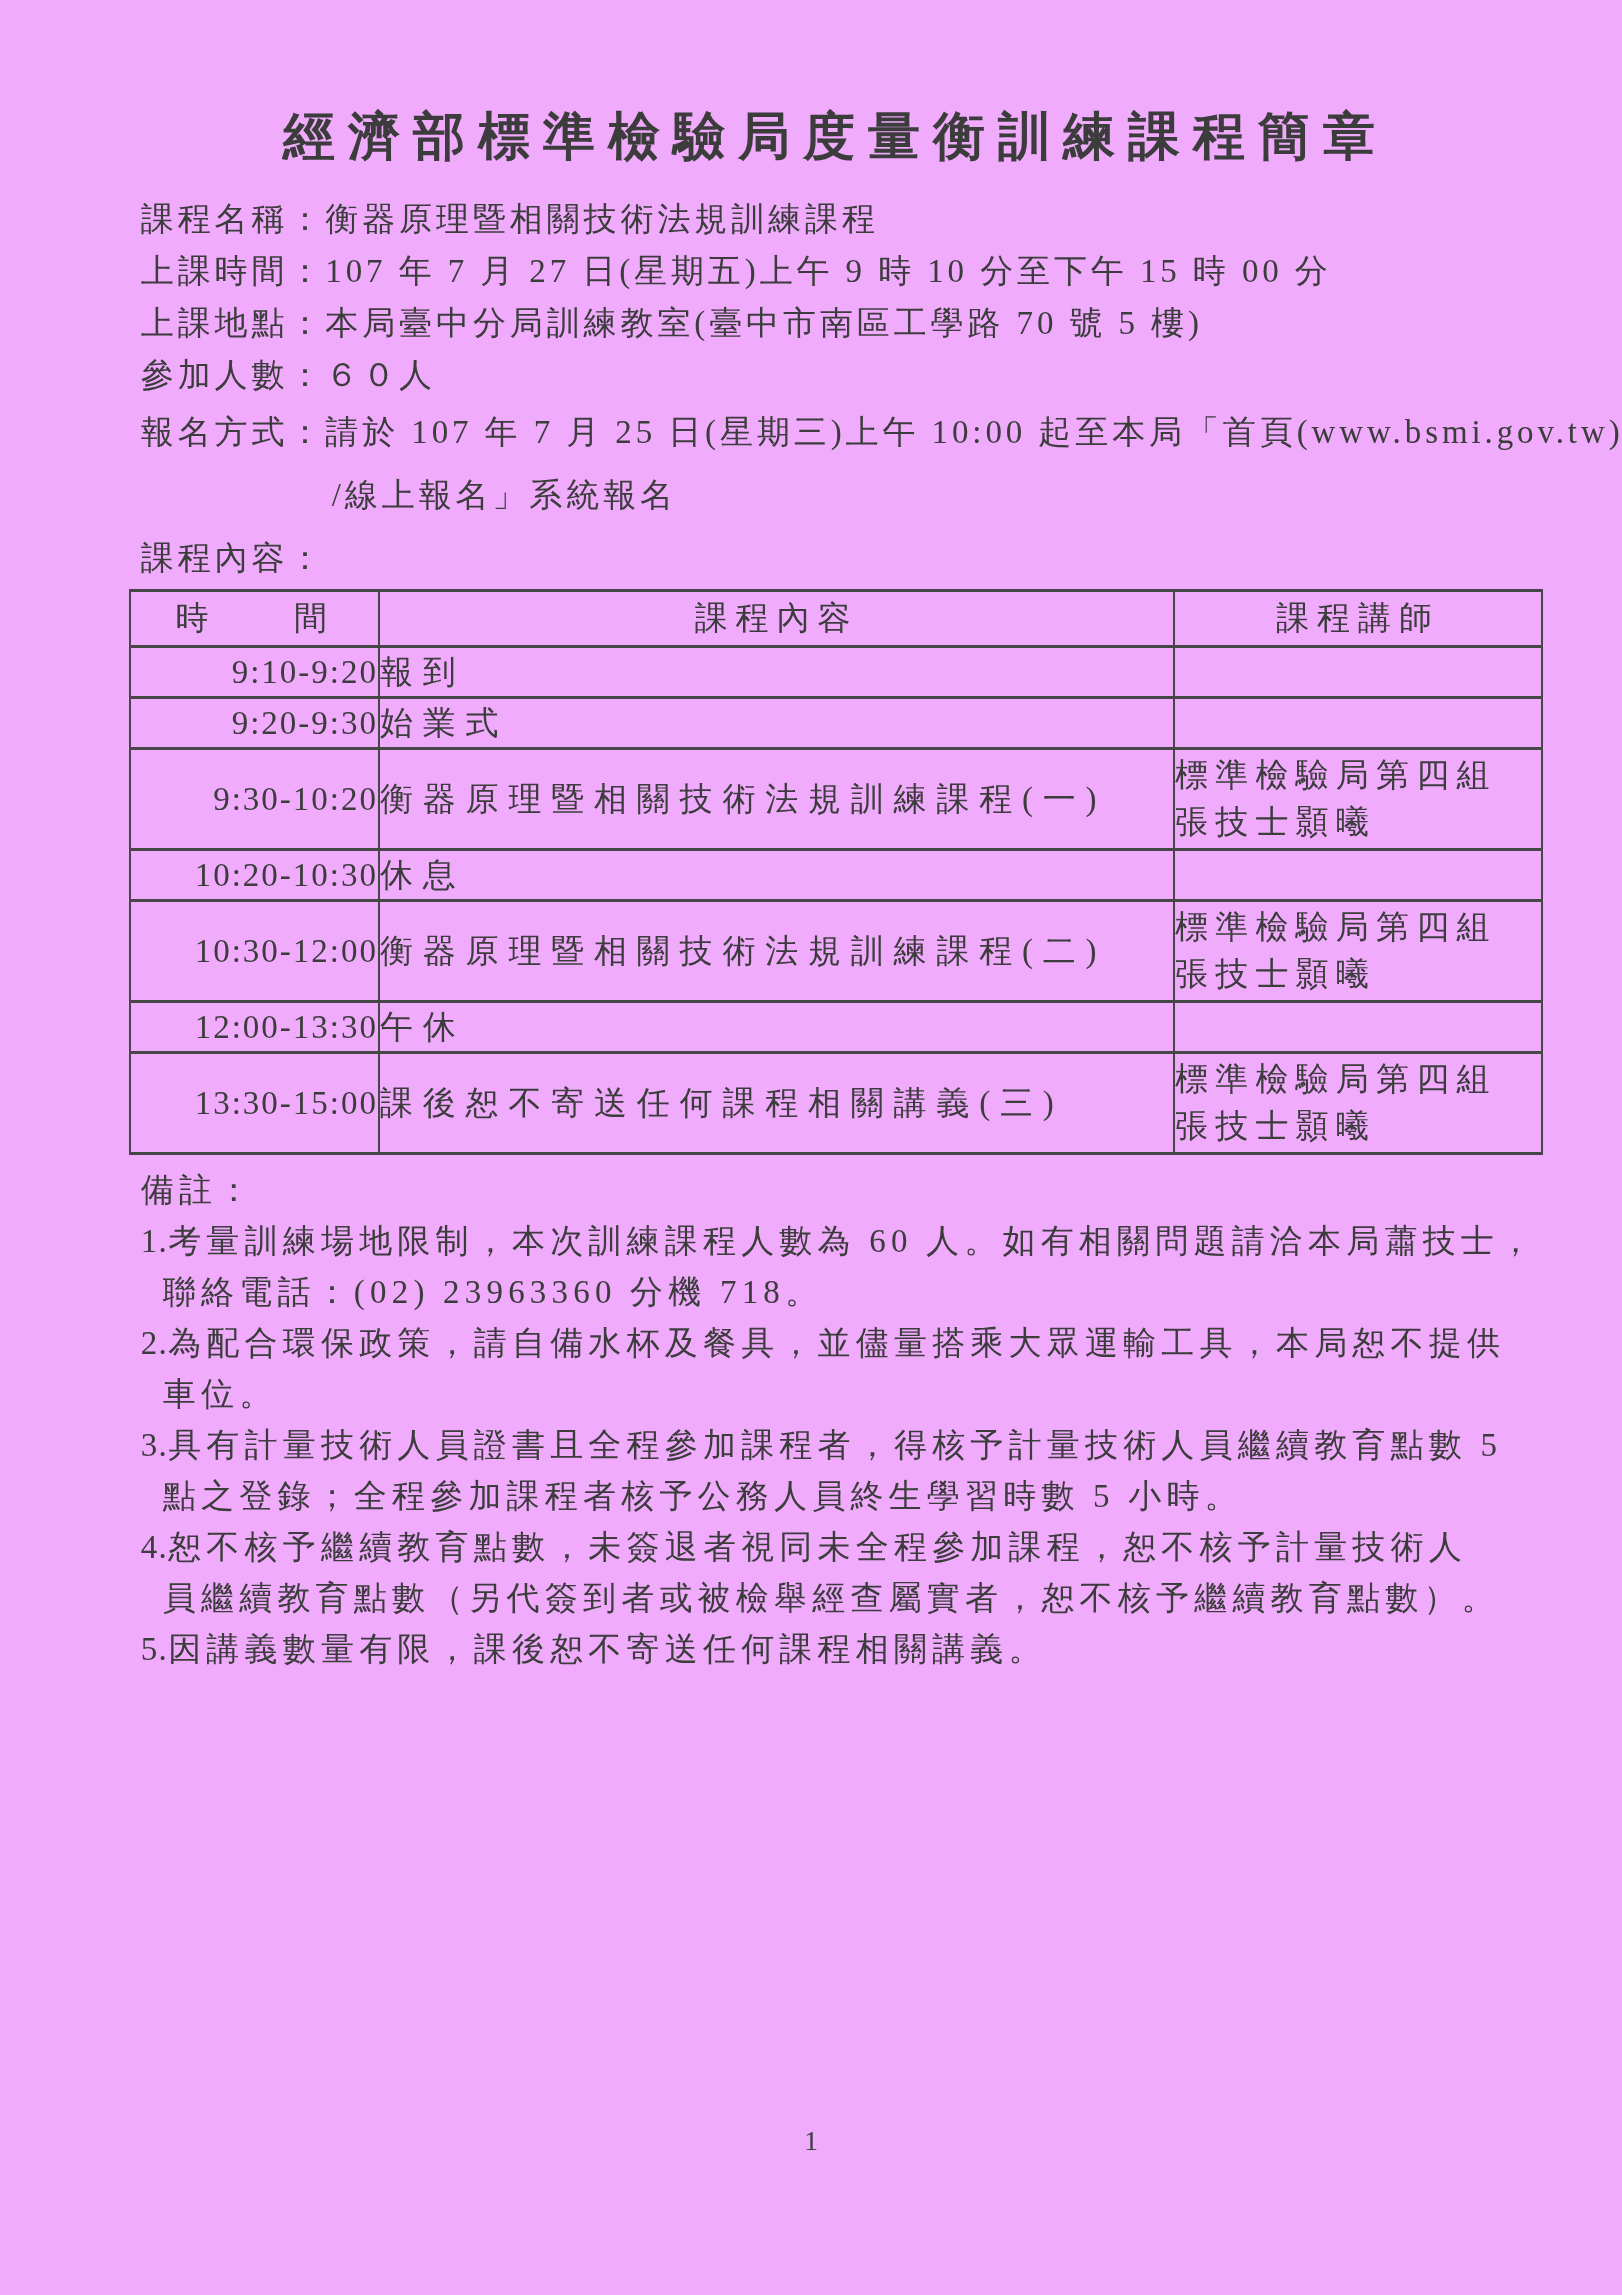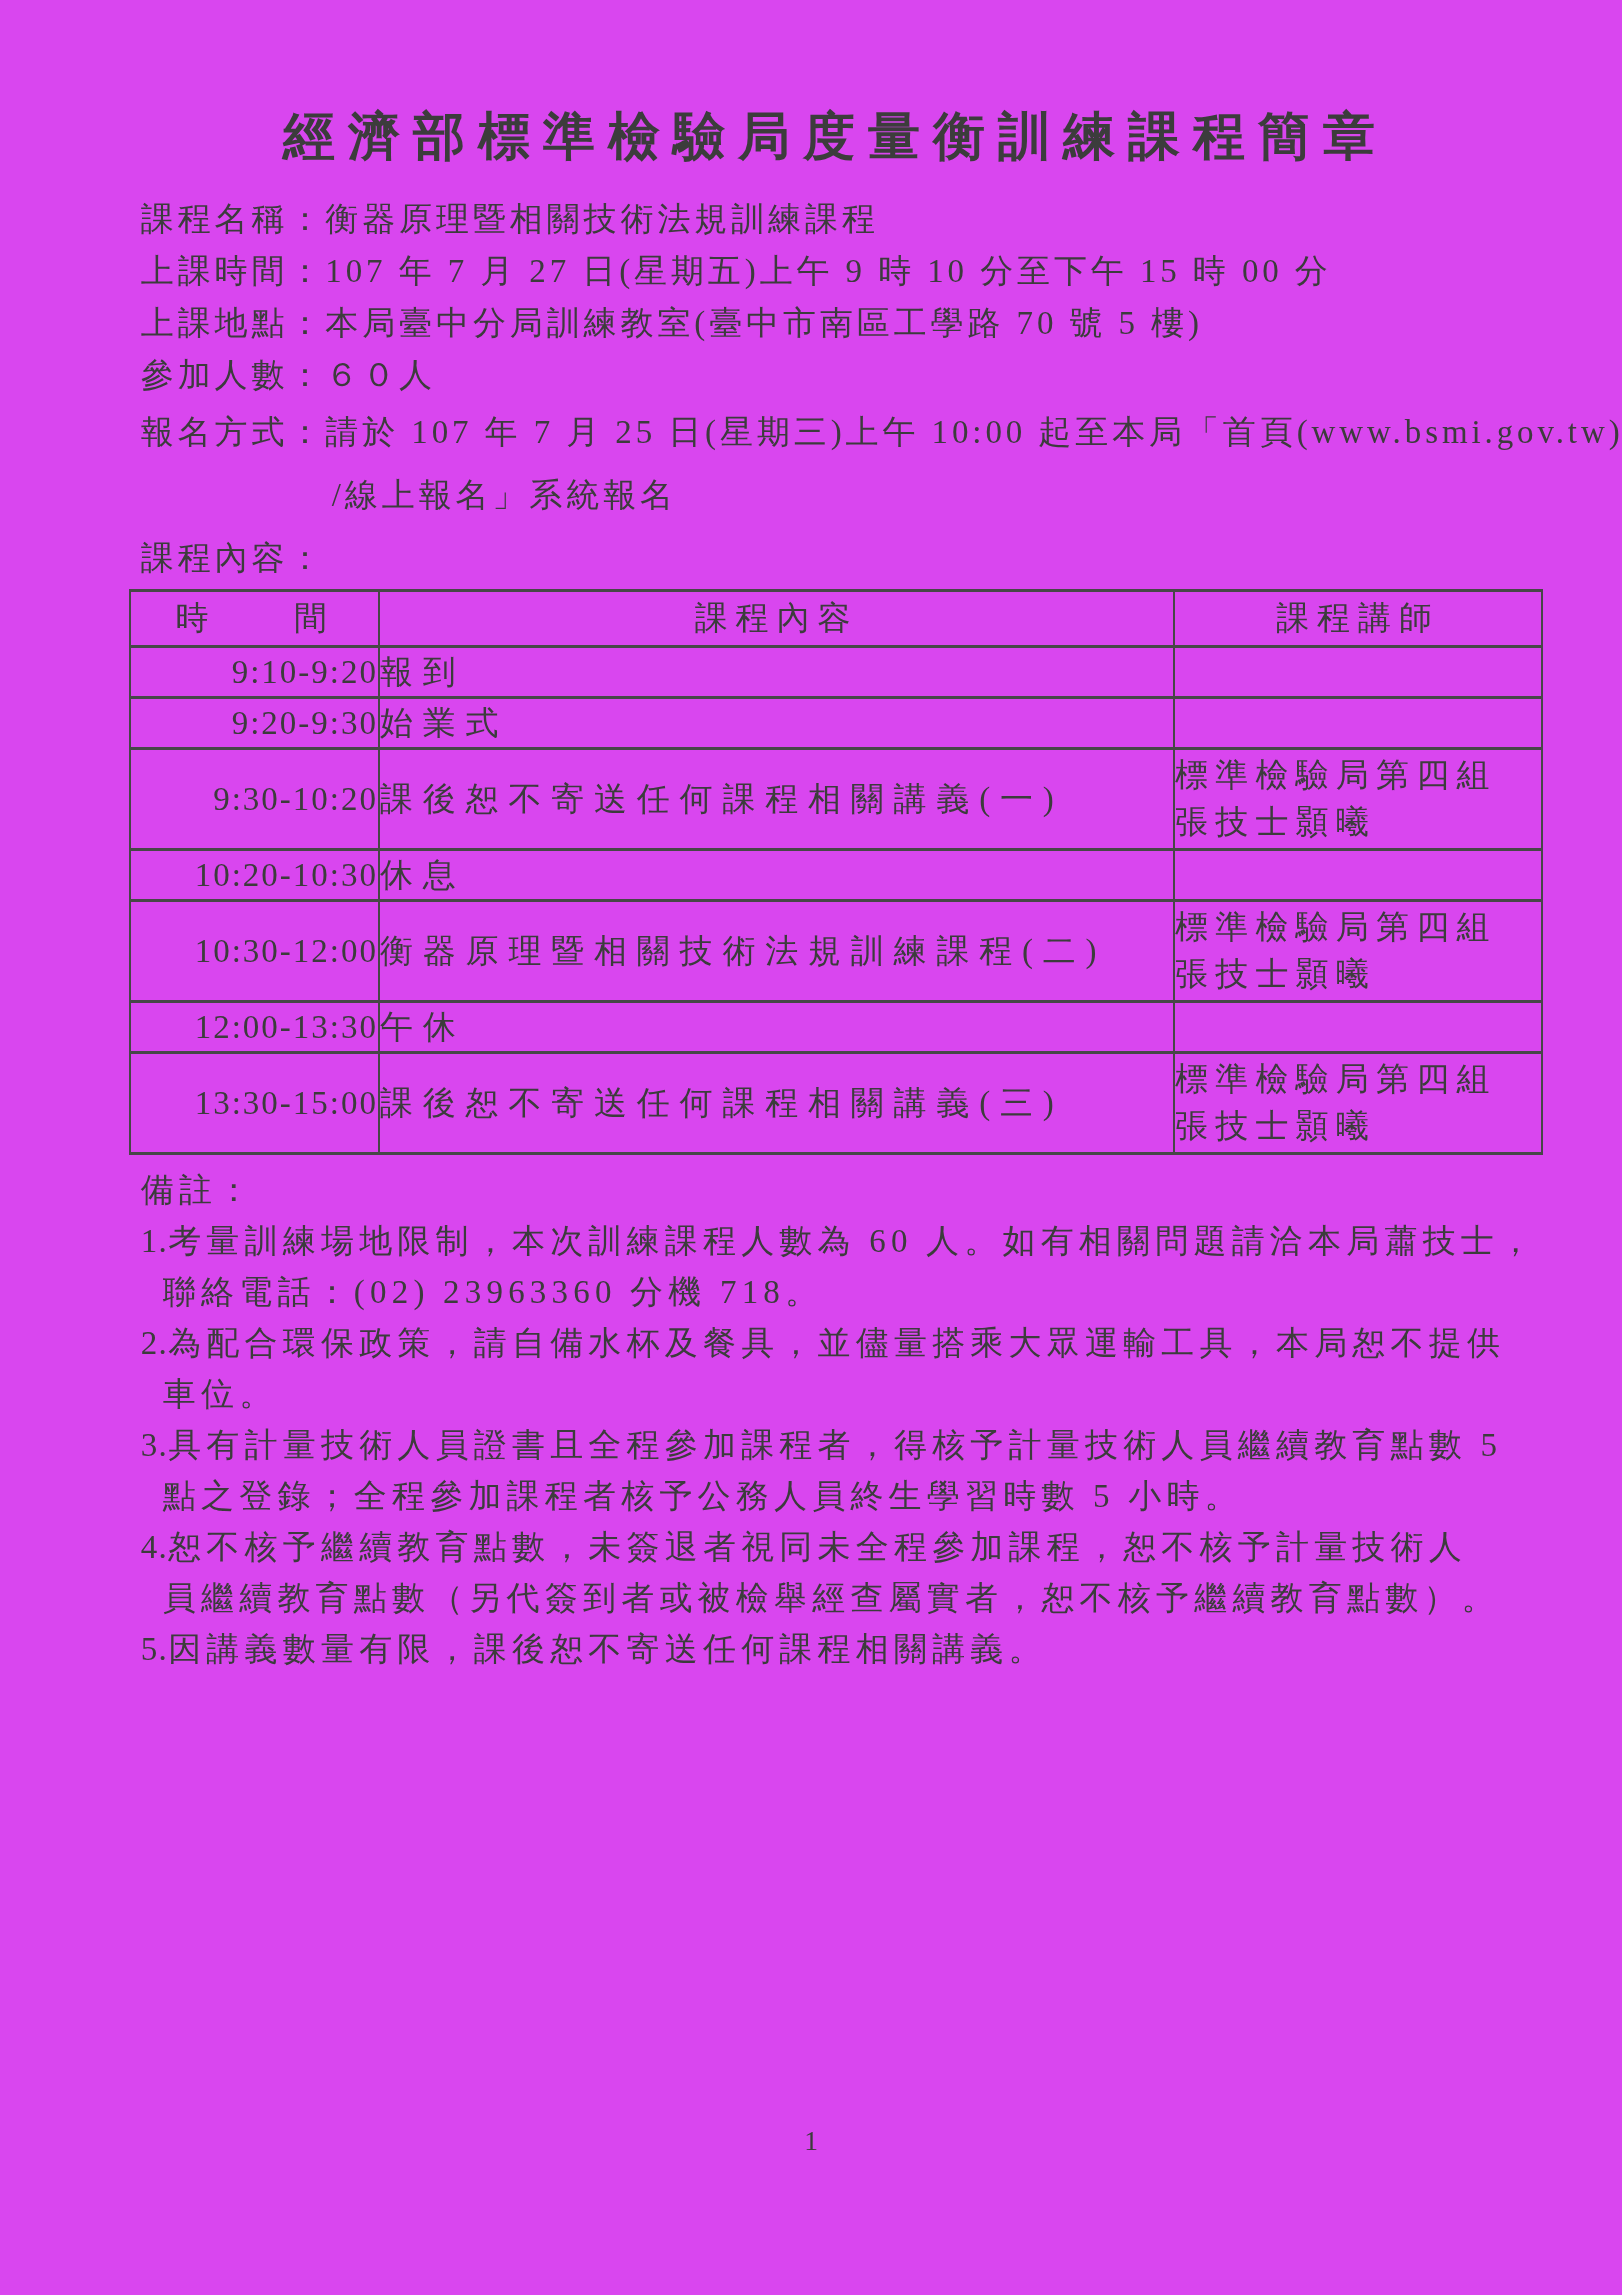--- a/index.html
+++ b/index.html
@@ -1,19 +1,19 @@
 <!DOCTYPE html>
 <html style="font-size:10.5px"><head>
 <meta charset="utf-8">
 <style>
   html,body{margin:0;padding:0;background:#888;}
   .page{
     position:relative;
     width:1622px;height:2295px;
-    background:#d946ef;
+    background:#f0abfc;
     font-family:"Liberation Serif","DejaVu Serif",serif;
     color:#3c3c3c;
     overflow:hidden;
   }
   .content{
     position:absolute;
     left:129px;top:0;
     width:1413px;
   }
   .doc-title{
@@ -144,21 +144,21 @@
         <td class="c-content">報到</td>
         <td class="c-instructor"></td>
       </tr>
       <tr class="simple">
         <td class="c-time">9:20-9:30</td>
         <td class="c-content">始業式</td>
         <td class="c-instructor"></td>
       </tr>
       <tr class="double">
         <td class="c-time">9:30-10:20</td>
-        <td class="c-content">課後恕不寄送任何課程相關講義(一)</td>
+        <td class="c-content">衡器原理暨相關技術法規訓練課程(一)</td>
         <td class="c-instructor">
           <div class="instr-line">標準檢驗局第四組</div>
           <div class="instr-line">張技士顥曦</div>
         </td>
       </tr>
       <tr class="simple">
         <td class="c-time">10:20-10:30</td>
         <td class="c-content">休息</td>
         <td class="c-instructor"></td>
       </tr>

